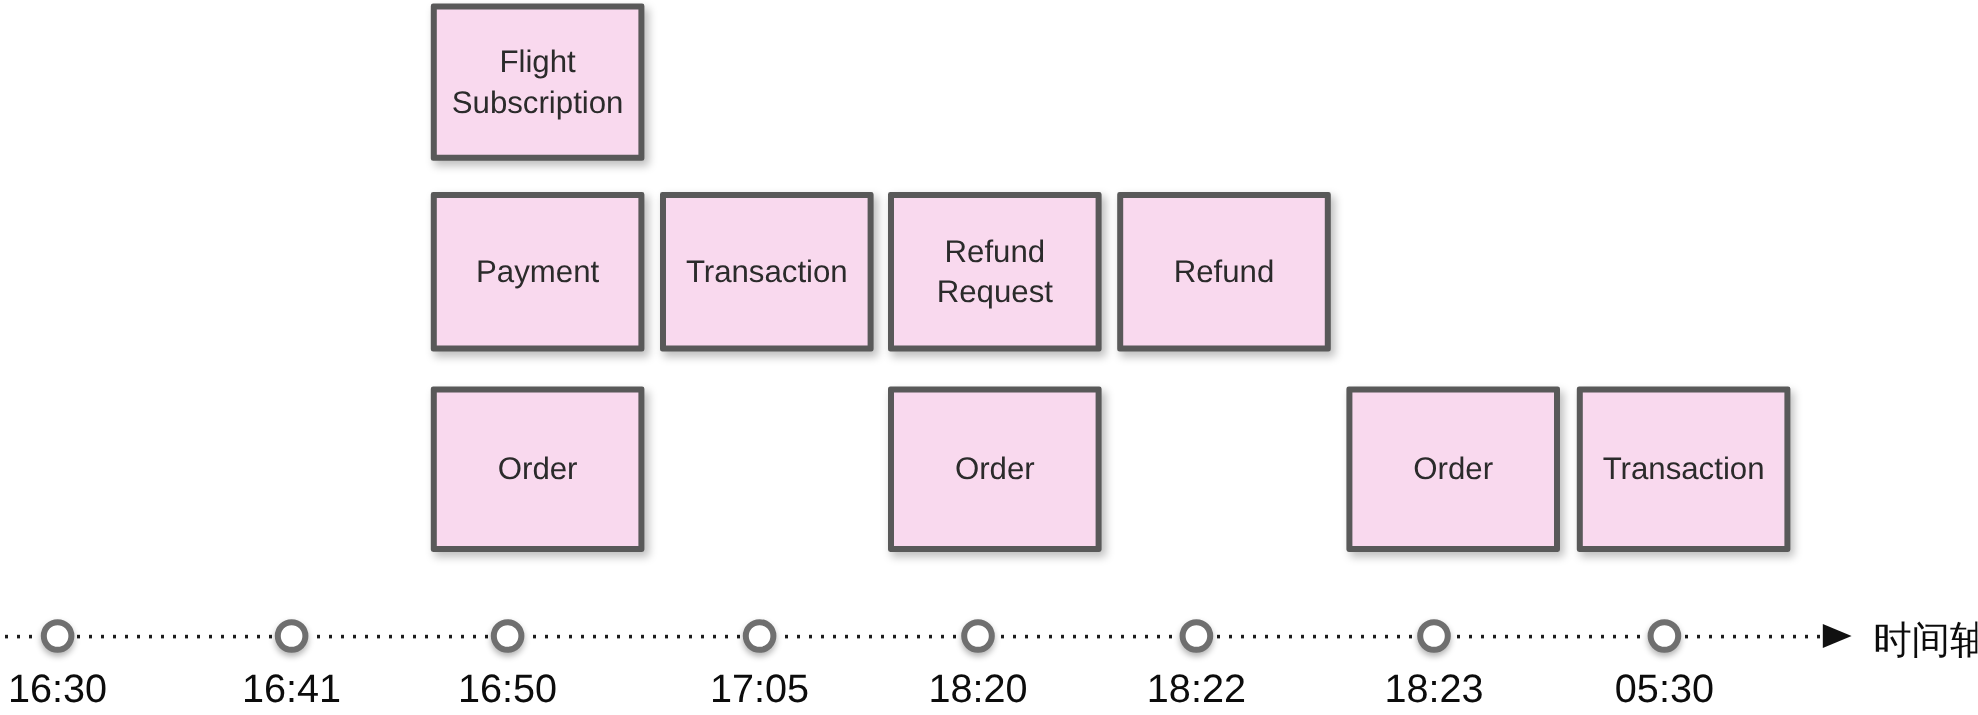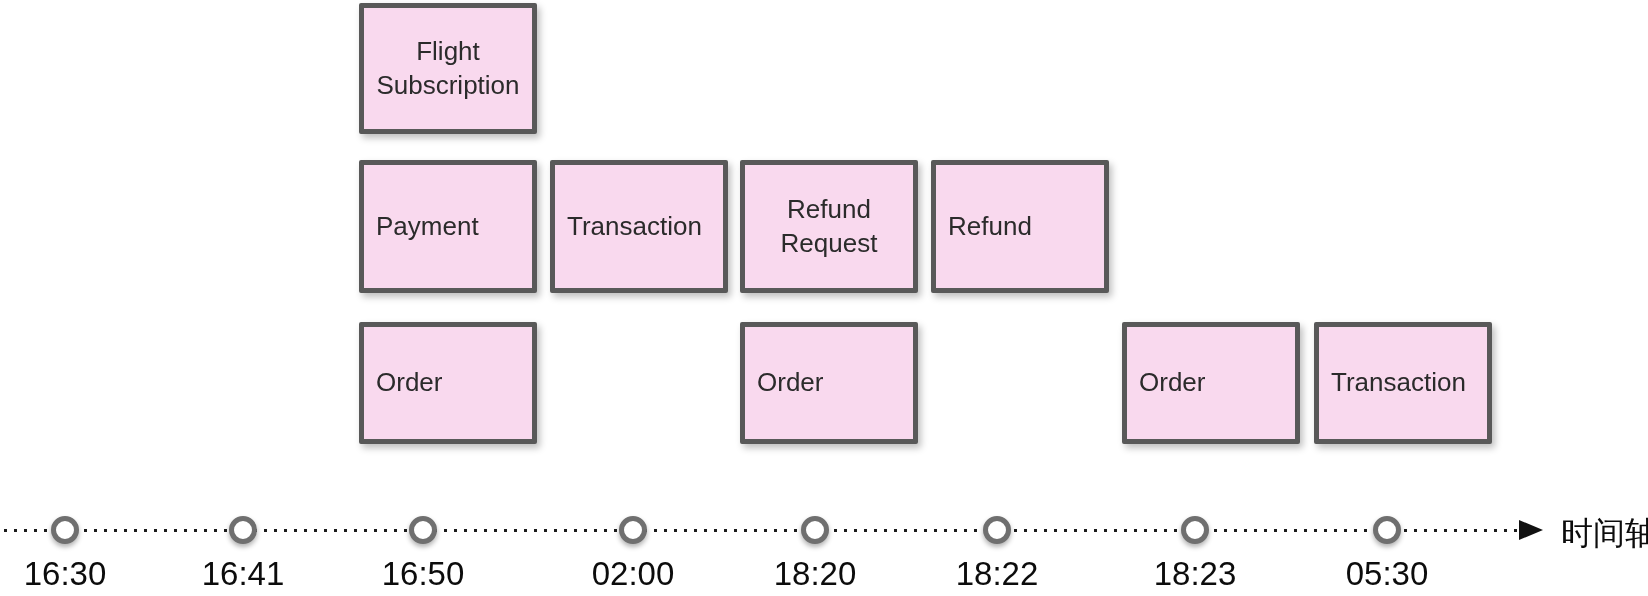--- a/index.html
+++ b/index.html
@@ -3,27 +3,27 @@
 <meta charset="utf-8">
 <style>
   html,body{margin:0;padding:0;background:#ffffff;}
   body{width:1648px;height:596px;font-family:"Liberation Sans",sans-serif;}
   .canvas{position:relative;width:1648px;height:596px;background:#ffffff;overflow:hidden;}
 
   
   .box{
     position:absolute;box-sizing:border-box;width:178px;
     background:#f9d9ee;border:5px solid #595959;border-radius:2px;
-    display:flex;align-items:center;justify-content:flex-start;text-align:center;
+    display:flex;align-items:center;justify-content:center;text-align:center;
     font-size:26px;line-height:1.28;color:#2b2b2b;padding:0 12px;
     box-shadow:3px 4px 7px rgba(0,0,0,0.25);
   }
   .r1{top:3px;height:131px}
   .r2{top:160px;height:133px}
-  .r3{top:322px;height:122px}
+  .r3{top:322px;height:138px}
   .c1{left:359px}
   .c2{left:550px}
   .c3{left:740px}
   .c4{left:931px}
   .c5{left:1122px}
   .c6{left:1314px}
 
   
   .axis-line{
     position:absolute;left:4px;top:529px;width:1515px;height:3px;
@@ -40,21 +40,21 @@
   }
   .tick{
     position:absolute;top:516px;width:18px;height:18px;box-sizing:content-box;
     border:5px solid #6f6f6f;border-radius:50%;background:#ffffff;
     transform:translateX(-50%);box-shadow:0 3px 5px rgba(0,0,0,0.30);
   }
   .tlabel{
     position:absolute;top:556px;transform:translateX(-50%);
     font-size:33px;line-height:36px;color:#0c0c0c;white-space:nowrap;
   }
-  .x1{left:65px}.x2{left:243px}.x3{left:423px}.x4{left:633px}
+  .x1{left:48px}.x2{left:243px}.x3{left:423px}.x4{left:633px}
   .x5{left:815px}.x6{left:997px}.x7{left:1195px}.x8{left:1387px}
 </style>
 </head>
 <body>
 
 <div class="canvas">
 
   <div class="box r1 c1">
     <span>Flight Subscription</span>
   </div>
@@ -94,19 +94,19 @@
   <div class="tick x3"></div>
   <div class="tick x4"></div>
   <div class="tick x5"></div>
   <div class="tick x6"></div>
   <div class="tick x7"></div>
   <div class="tick x8"></div>
 
   <span class="tlabel x1">16:30</span>
   <span class="tlabel x2">16:41</span>
   <span class="tlabel x3">16:50</span>
-  <span class="tlabel x4">02:00</span>
+  <span class="tlabel x4">17:05</span>
   <span class="tlabel x5">18:20</span>
   <span class="tlabel x6">18:22</span>
   <span class="tlabel x7">18:23</span>
   <span class="tlabel x8">05:30</span>
 
 </div>
 
 </body></html>

